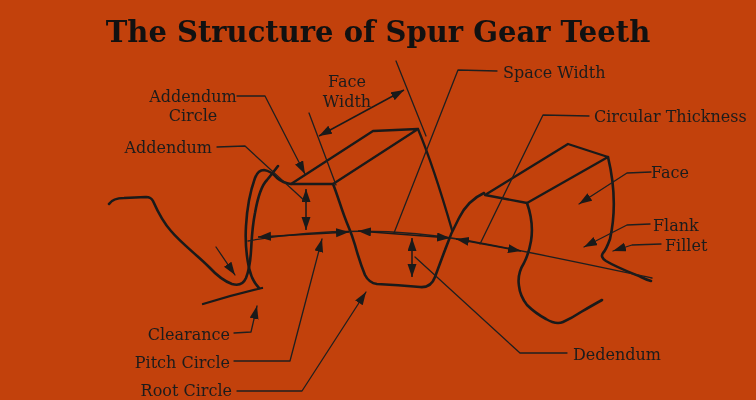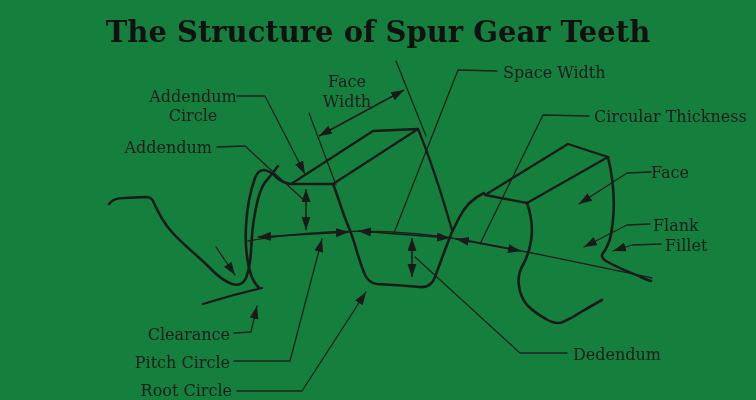--- a/index.html
+++ b/index.html
@@ -1,16 +1,16 @@
 <!DOCTYPE html>
 <html><head>
 <meta charset="utf-8">
 <style>
   html,body{margin:0;padding:0;background:#ffffff;}
-  .stage{width:756px;height:400px;background:#15803d;overflow:hidden;position:relative;}
+  .stage{width:756px;height:400px;background:#c2410c;overflow:hidden;position:relative;}
   svg{display:block;}
   .outline{fill:none;stroke:#1a1a1a;stroke-width:2.6;stroke-linecap:round;stroke-linejoin:round;}
   .outline-med{fill:none;stroke:#1a1a1a;stroke-width:2.3;stroke-linecap:round;stroke-linejoin:round;}
   .thin{fill:none;stroke:#1f1f1f;stroke-width:1.3;stroke-linecap:round;stroke-linejoin:round;}
   .dim{fill:none;stroke:#1a1a1a;stroke-width:1.5;}
   .lbl{font-family:"DejaVu Serif","Liberation Serif",serif;font-size:16px;fill:#1c1c1c;}
   .ttl{font-family:"DejaVu Serif","Liberation Serif",serif;font-size:29px;font-weight:700;fill:#111111;}
 </style>
 </head>
 <body>

